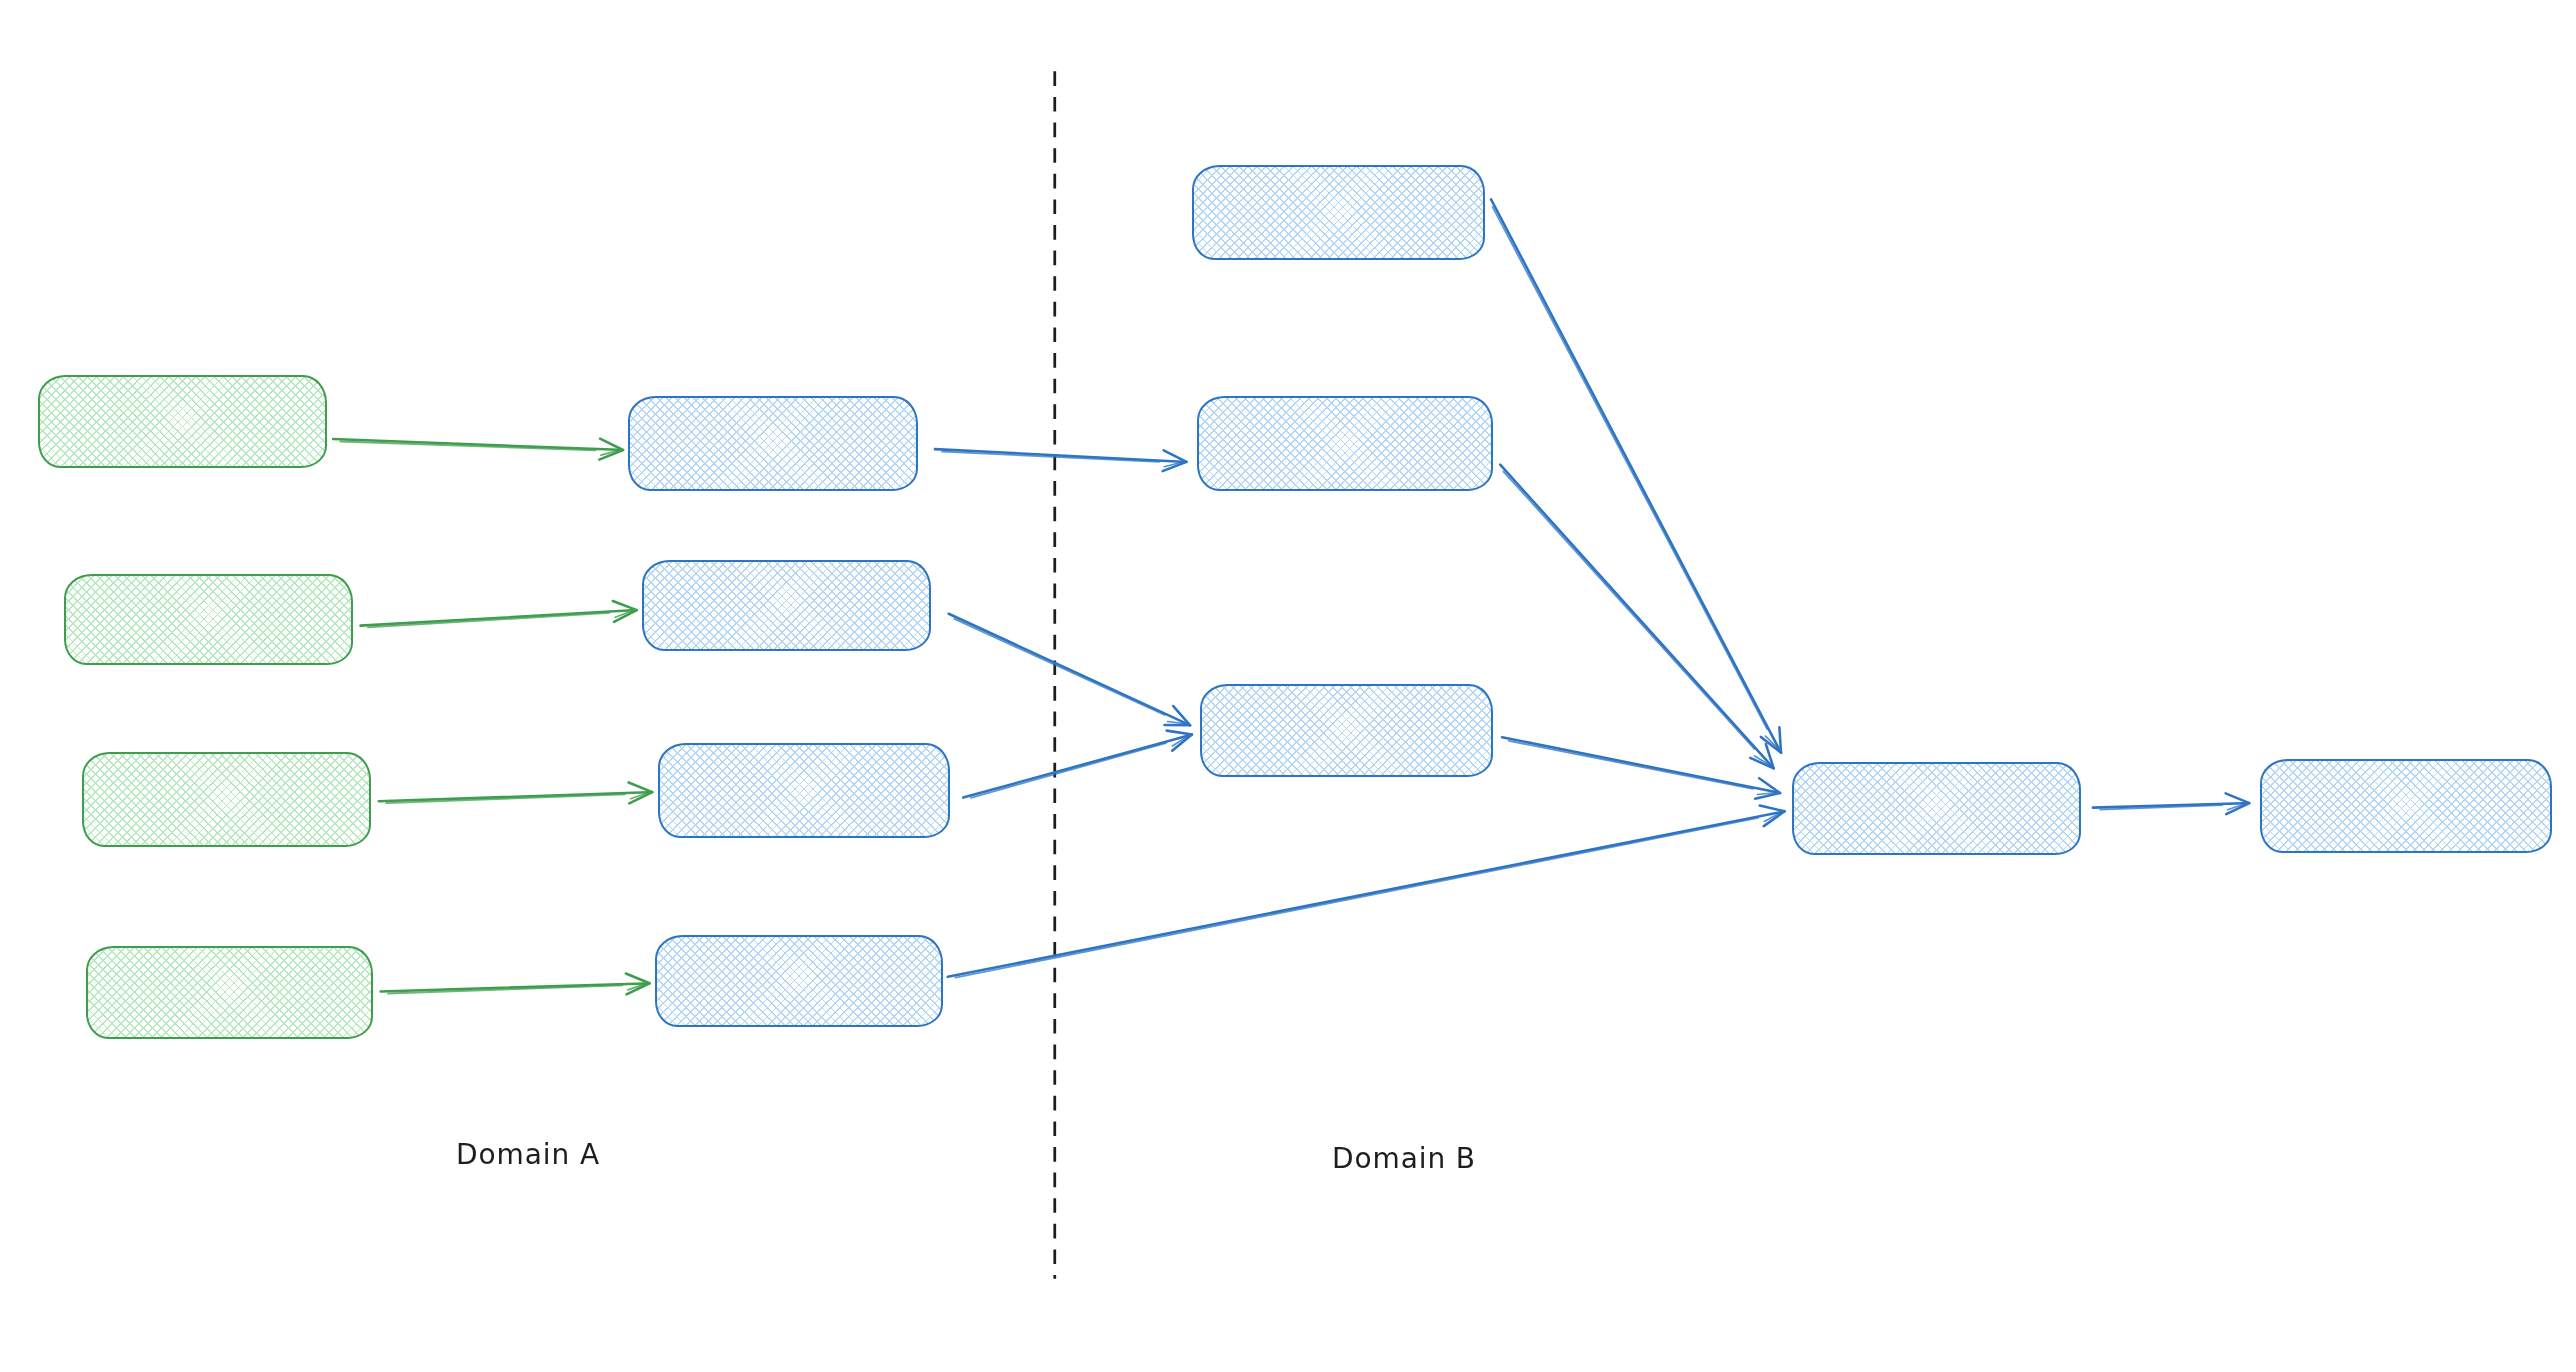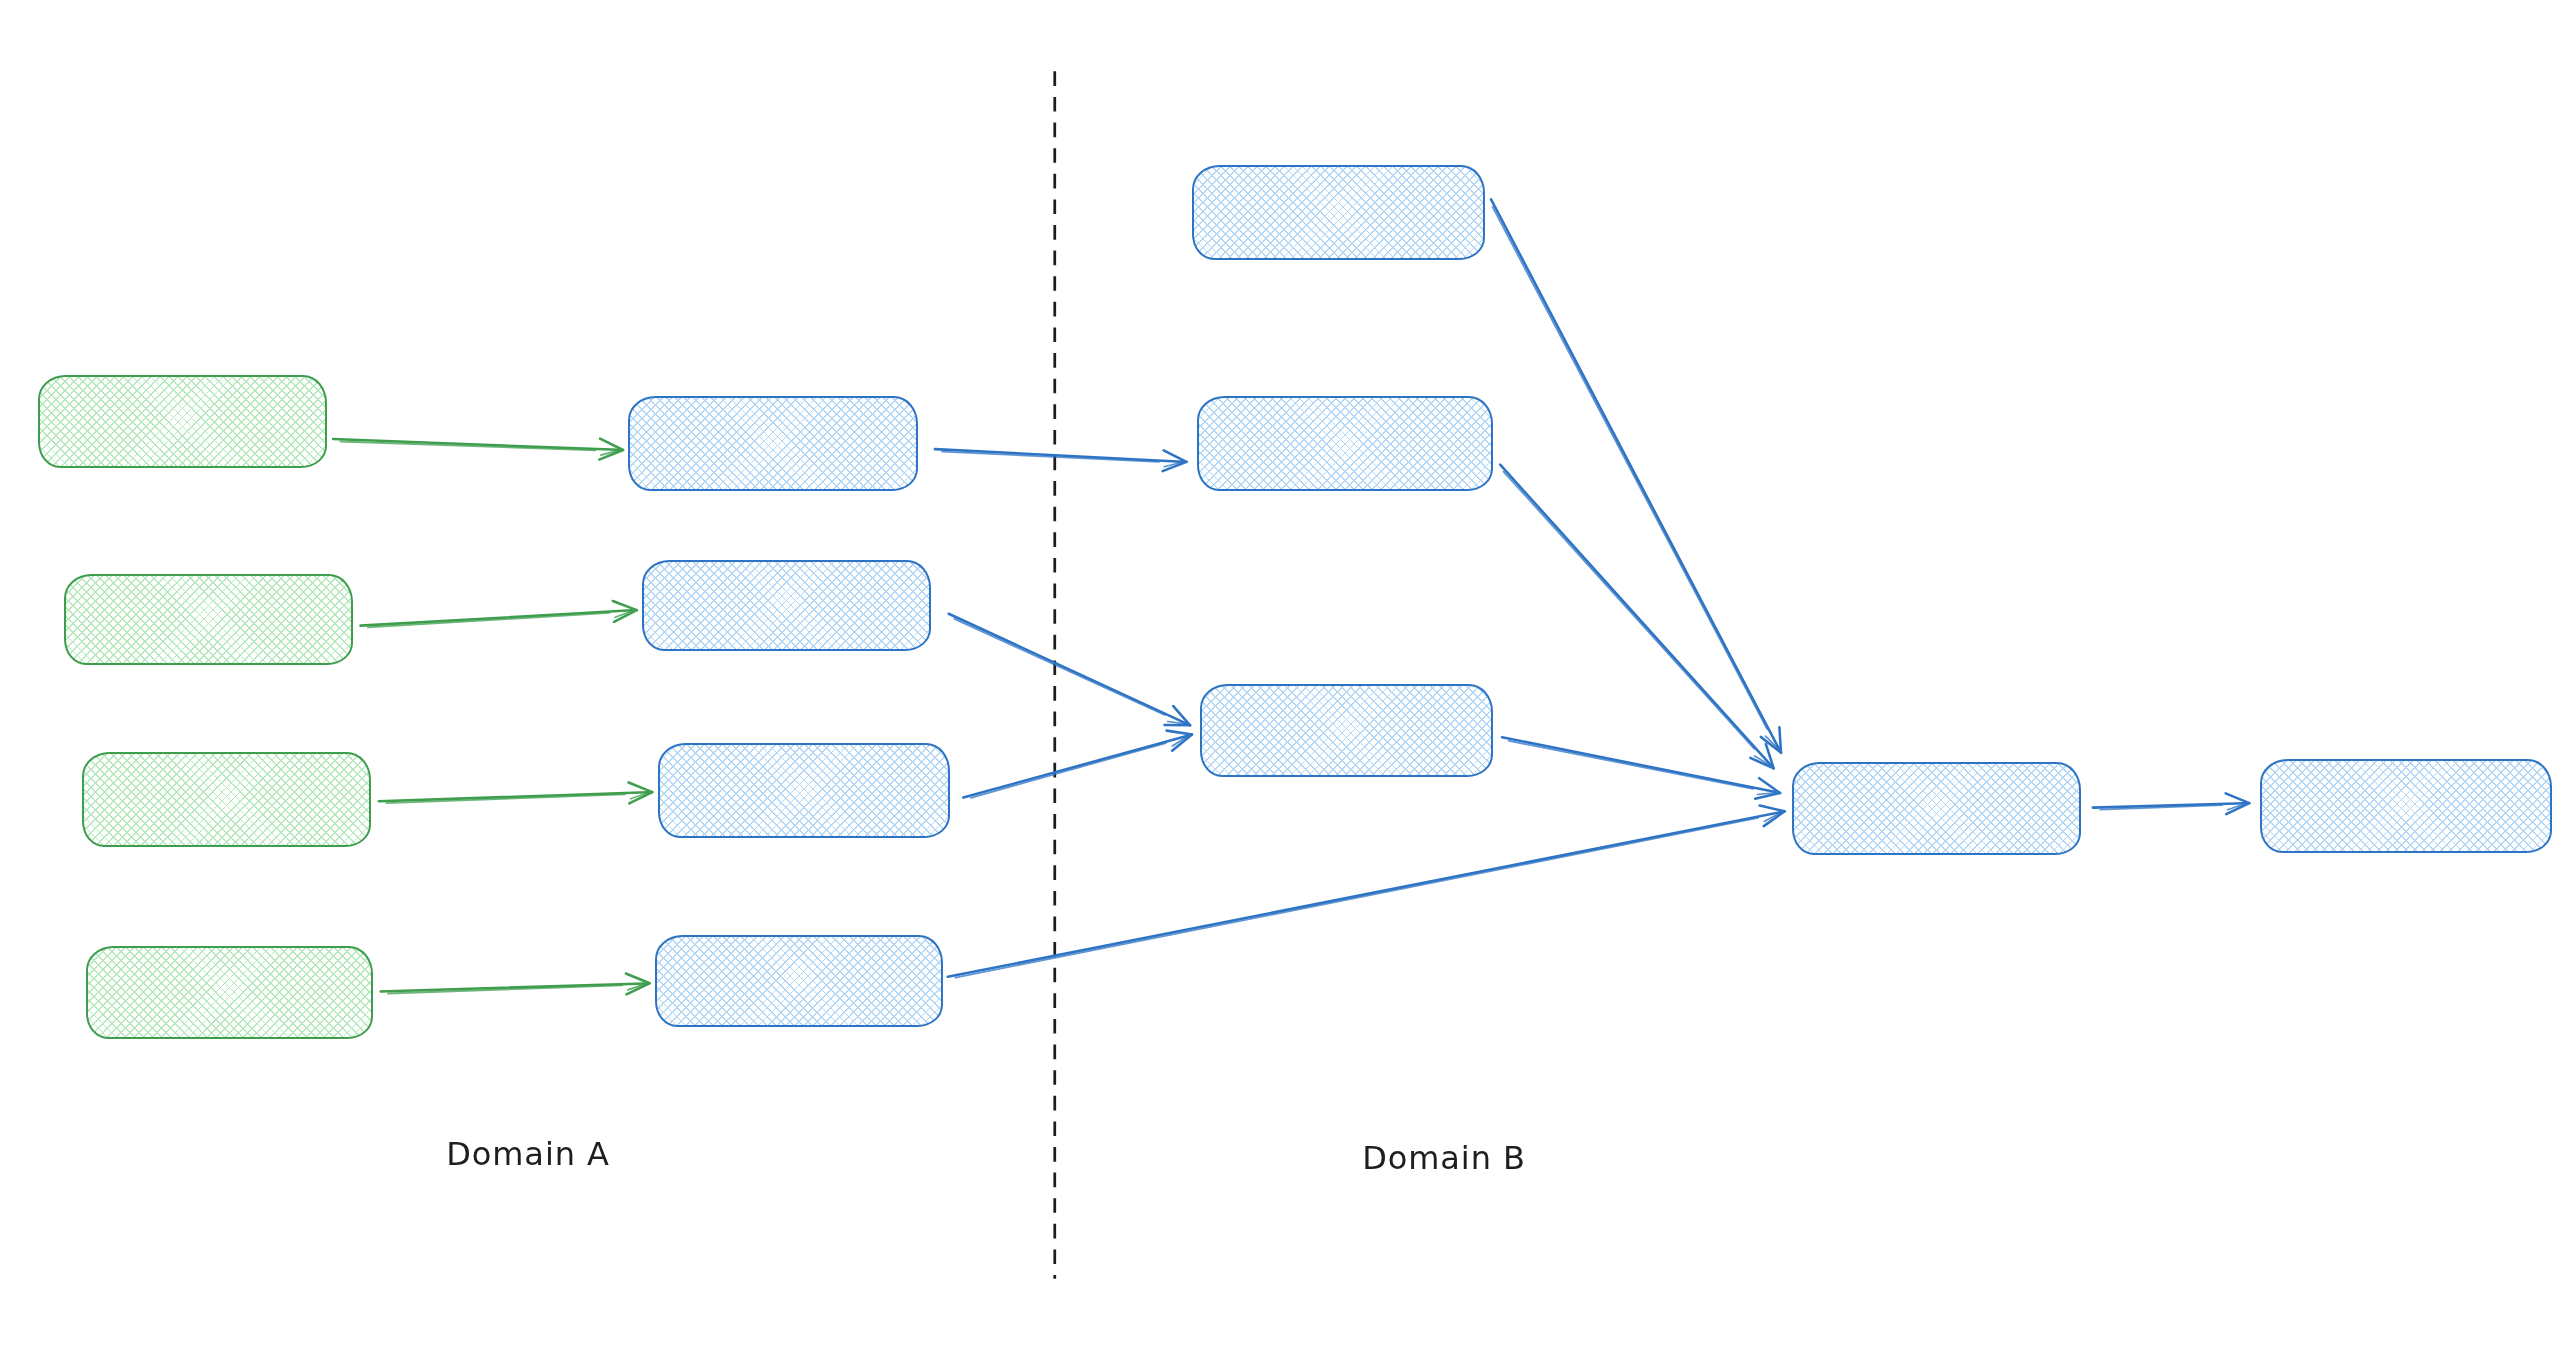--- a/index.html
+++ b/index.html
@@ -34,21 +34,21 @@
     border: 2.7px solid #000;
     border-radius: 27.4px 24px 25.6px 22px / 24px 27.4px 22px 25.6px;
     background-color: #ffffff;
     background-image:
       repeating-linear-gradient(45deg,  var(--hatch) 0px, var(--hatch) 1.3px, transparent 1.3px, transparent 6.4px),
       repeating-linear-gradient(-45deg, var(--hatch) 0px, var(--hatch) 1.3px, transparent 1.3px, transparent 6.4px);
   }
   .domain-label {
     position: absolute;
     transform: translate(-50%, -50%);
-    font-size: 32px;
+    font-size: 28px;
     letter-spacing: 0.9px;
     color: #1e1e1e;
     white-space: nowrap;
   }
 </style>
 </head>
 <body>
 
 <div class="canvas">
   <svg id="connector-layer" xmlns="http://www.w3.org/2000/svg" width="2576" height="1372" viewBox="0 0 2816 1500">
@@ -147,15 +147,15 @@
       <div class="node" style="left: 642px; top: 560px; width: 289px; height: 91px; border-color: rgb(46, 116, 196); --hatch: #b3d7f5;"></div>
       <div class="node" style="left: 658px; top: 743px; width: 292px; height: 95px; border-color: rgb(46, 116, 196); --hatch: #b3d7f5;"></div>
       <div class="node" style="left: 655px; top: 935px; width: 288px; height: 92px; border-color: rgb(46, 116, 196); --hatch: #b3d7f5;"></div>
       <div class="node" style="left: 1192px; top: 165px; width: 293px; height: 95px; border-color: rgb(46, 116, 196); --hatch: #b3d7f5;"></div>
       <div class="node" style="left: 1197px; top: 396px; width: 296px; height: 95px; border-color: rgb(46, 116, 196); --hatch: #b3d7f5;"></div>
       <div class="node" style="left: 1200px; top: 684px; width: 293px; height: 93px; border-color: rgb(46, 116, 196); --hatch: #b3d7f5;"></div>
       <div class="node" style="left: 1792px; top: 762px; width: 289px; height: 93px; border-color: rgb(46, 116, 196); --hatch: #b3d7f5;"></div>
       <div class="node" style="left: 2260px; top: 759px; width: 292px; height: 94px; border-color: rgb(46, 116, 196); --hatch: #b3d7f5;"></div>
     </div>
   <div class="domain-label" style="left: 528px; top: 1154px; color: rgb(30, 30, 30);">Domain A</div>
-  <div class="domain-label" style="left: 1444px; top: 1158px; color: rgb(30, 30, 30); text-align: center;">Domain B</div>
+  <div class="domain-label" style="left: 1404px; top: 1158px; color: rgb(30, 30, 30); text-align: center;">Domain B</div>
 </div>
 
 
 </body></html>

